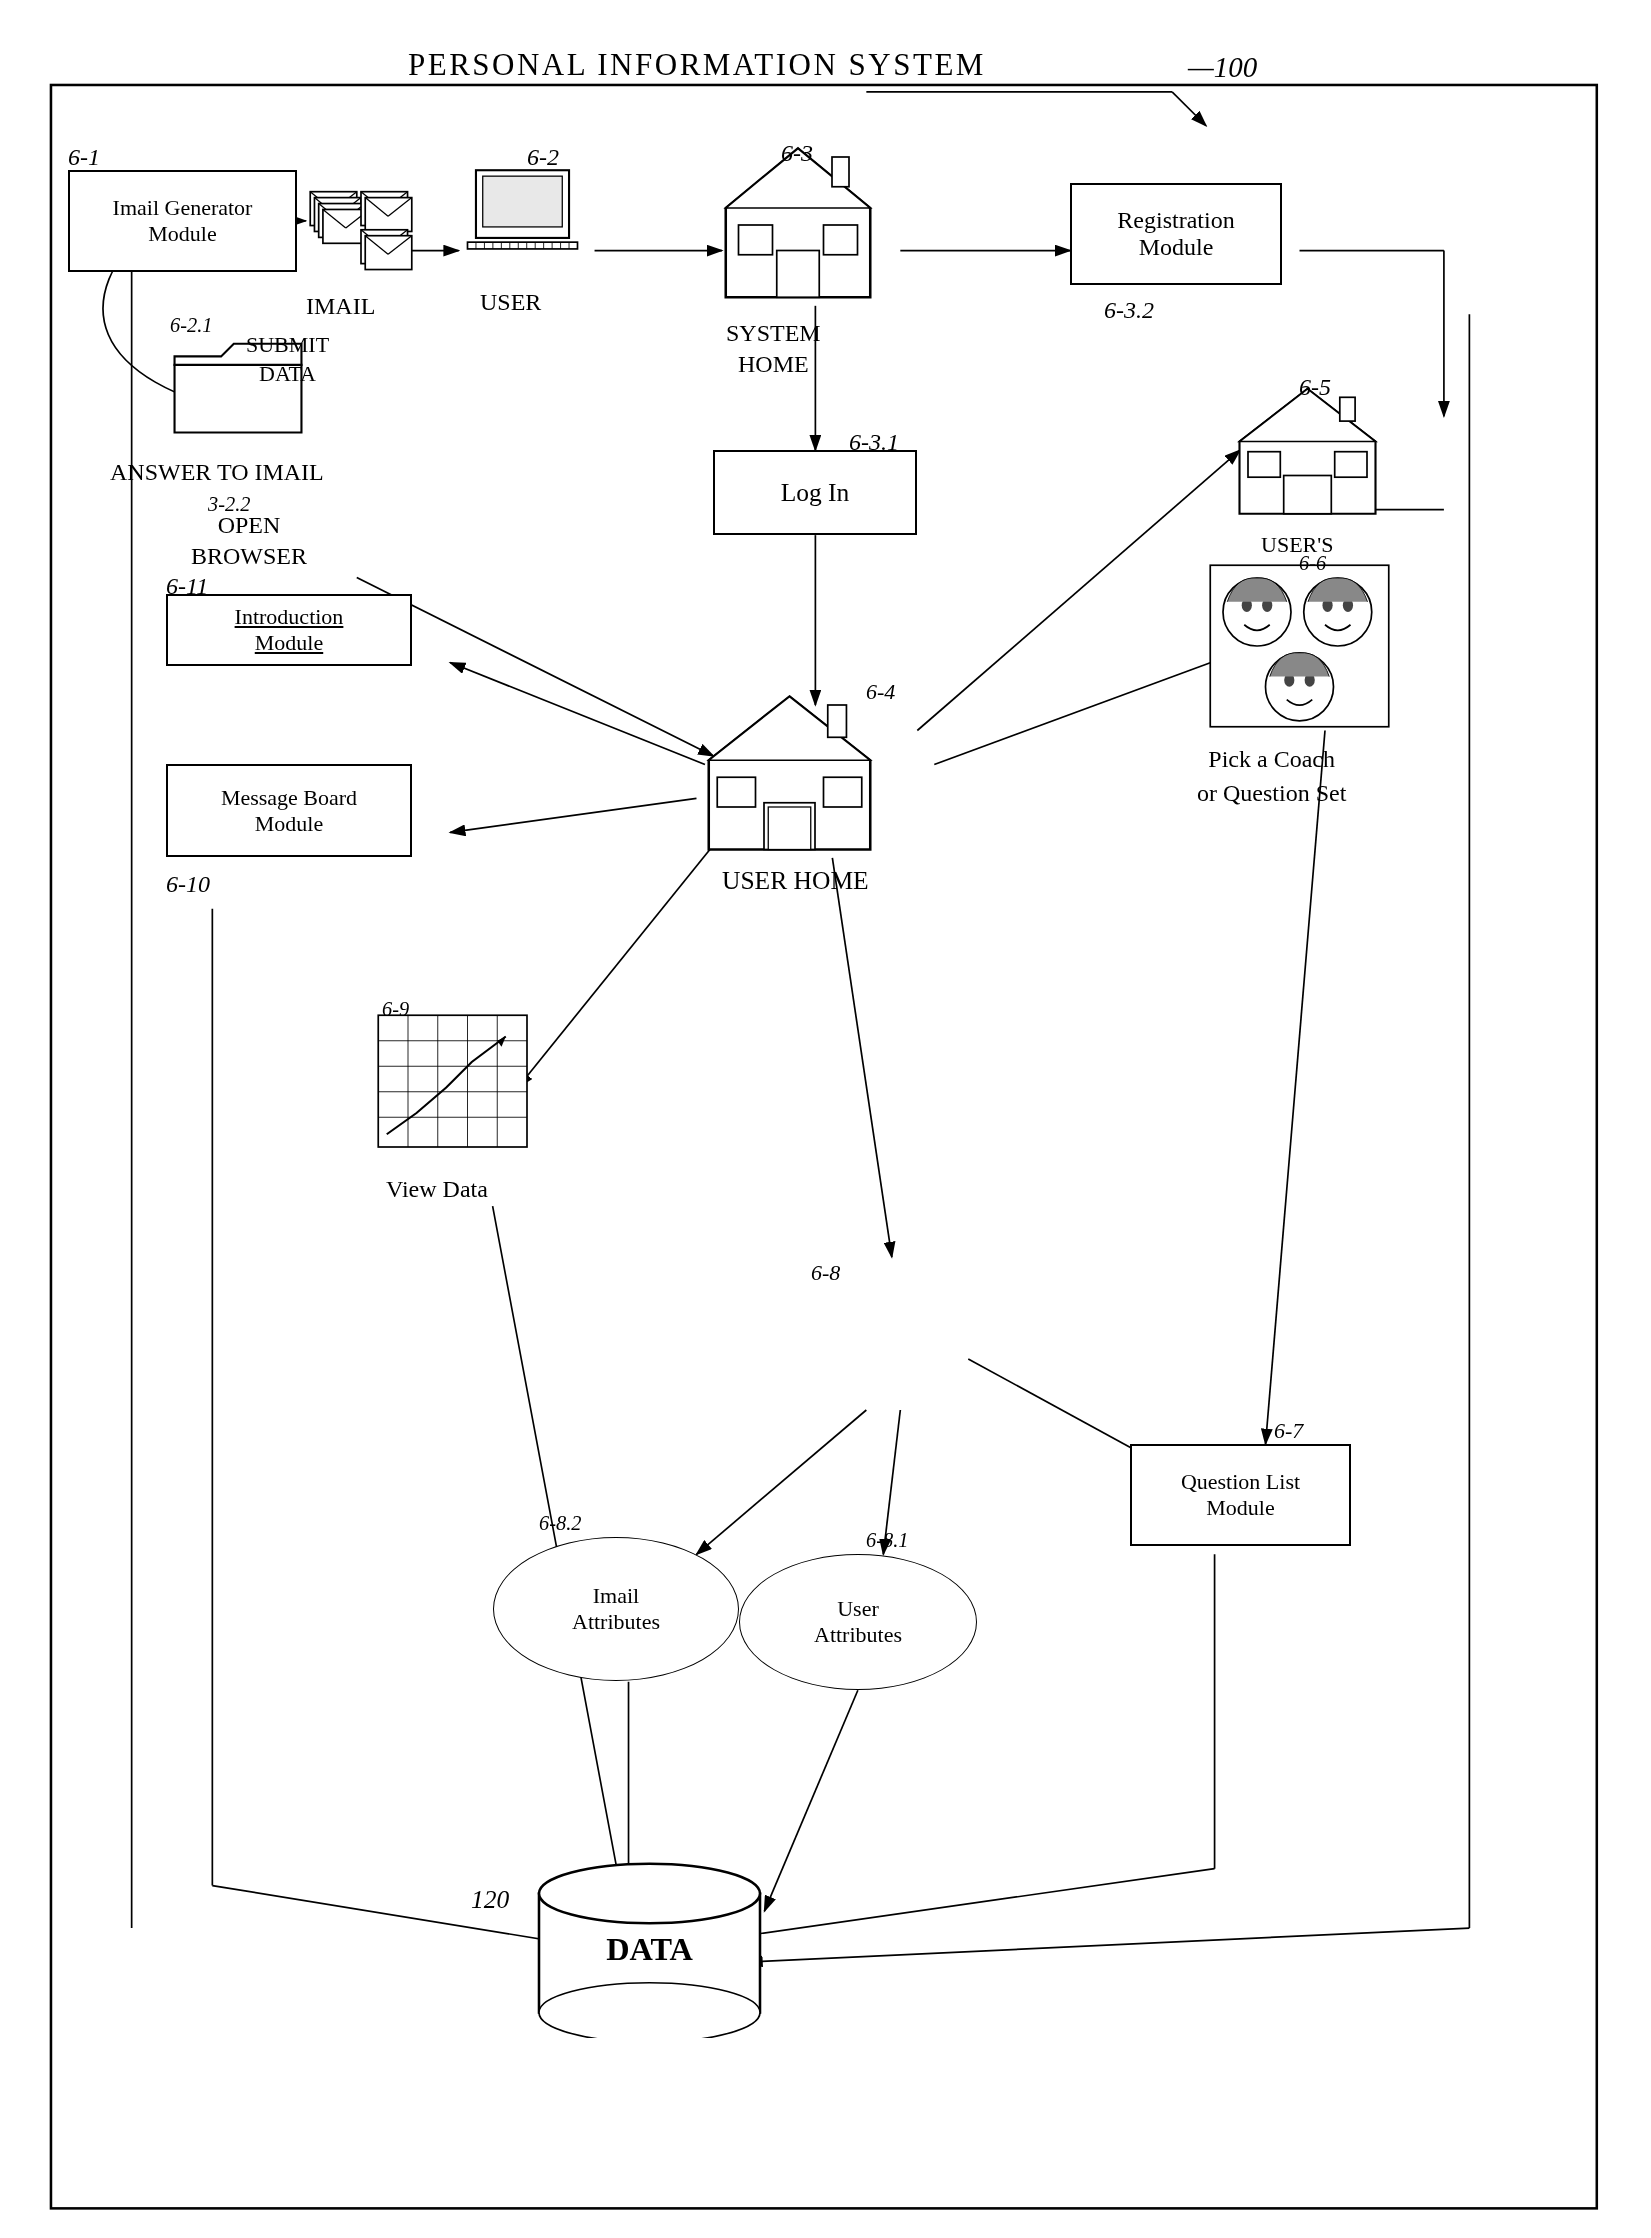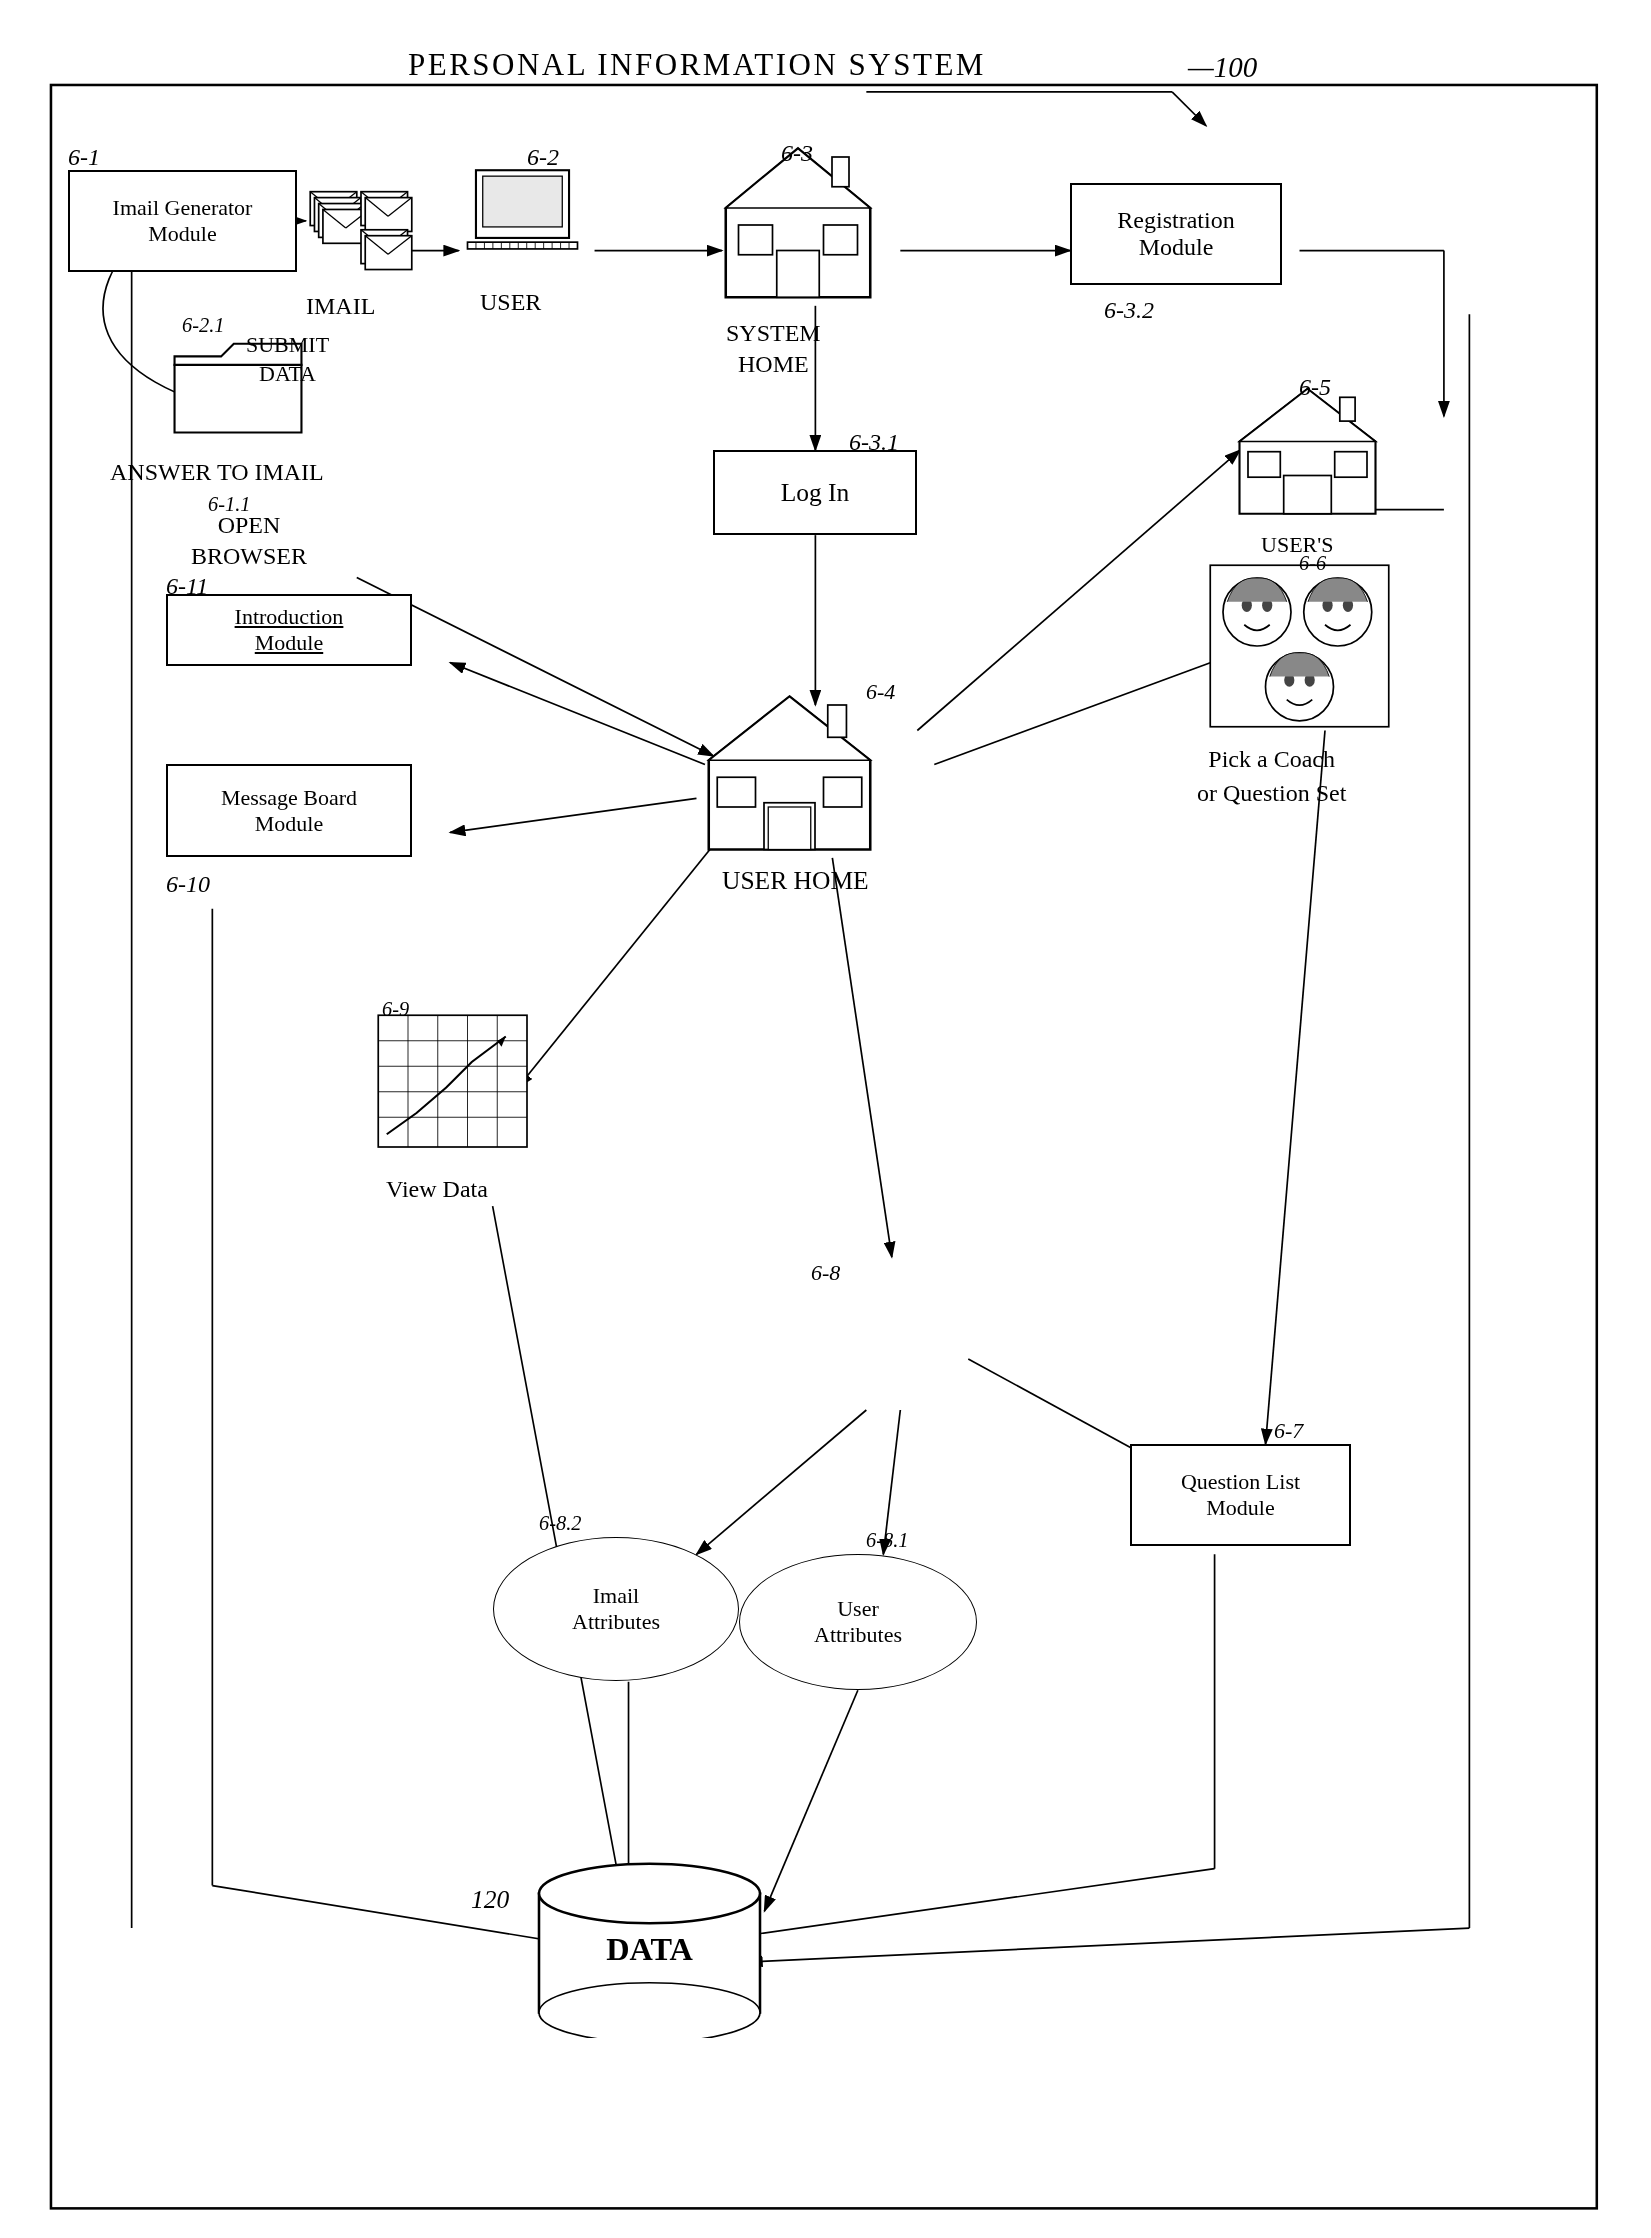--- a/index.html
+++ b/index.html
@@ -264,25 +264,25 @@
     <span>Registration<br>Module</span>
   </div>
   <div class="label label-italic" style="top:297px; left:1104px;">6-3.2</div>
 
   <div class="folder-icon" style="left:170px; top:331px;">
     <svg width="136" height="110" viewBox="0 0 160 130">
       <path d="M5,40 L5,120 L155,120 L155,40 Z" fill="#fff" stroke="#000" stroke-width="2.5"></path>
       <path d="M5,40 L5,30 L60,30 L75,15 L155,15 L155,40 Z" fill="#fff" stroke="#000" stroke-width="2.5"></path>
     </svg>
   </div>
-  <div class="label label-italic" style="top:314px; left:170px; font-size:20.4px;margin-left:12px;">6-2.1</div>
+  <div class="label label-italic" style="top:314px; left:170px; font-size:20.4px;">6-2.1</div>
   <div class="label" style="top:331px; left:246px; font-size:22px; white-space:pre; line-height:1.3;">SUBMIT<br>DATA</div>
   <div class="label" style="top:459px; left:110px; font-size:24px;">ANSWER TO IMAIL</div>
 
-  <div class="label label-italic" style="top:493px; left:208px; font-size:20.4px;">6-1.1</div>
+  <div class="label label-italic" style="top:493px; left:208px; font-size:20.4px;">3-2.2</div>
   <div class="label" style="top:510px; left:191px; white-space:pre; line-height:1.3; font-size:24px;">OPEN<br>BROWSER</div>
 
   <div class="box" style="left:713px; top:450px; width:204px; height:85px; font-size:25.5px;">
     <span>Log In</span>
   </div>
   <div class="label label-italic" style="top:429px; left:849px;">6-3.1</div>
 
   <div class="house-icon" style="left:696px; top:688px;">
     <svg width="187" height="170" viewBox="0 0 220 200">
       <polygon points="110,10 205,85 205,190 15,190 15,85" fill="#fff" stroke="#000" stroke-width="3"></polygon>

